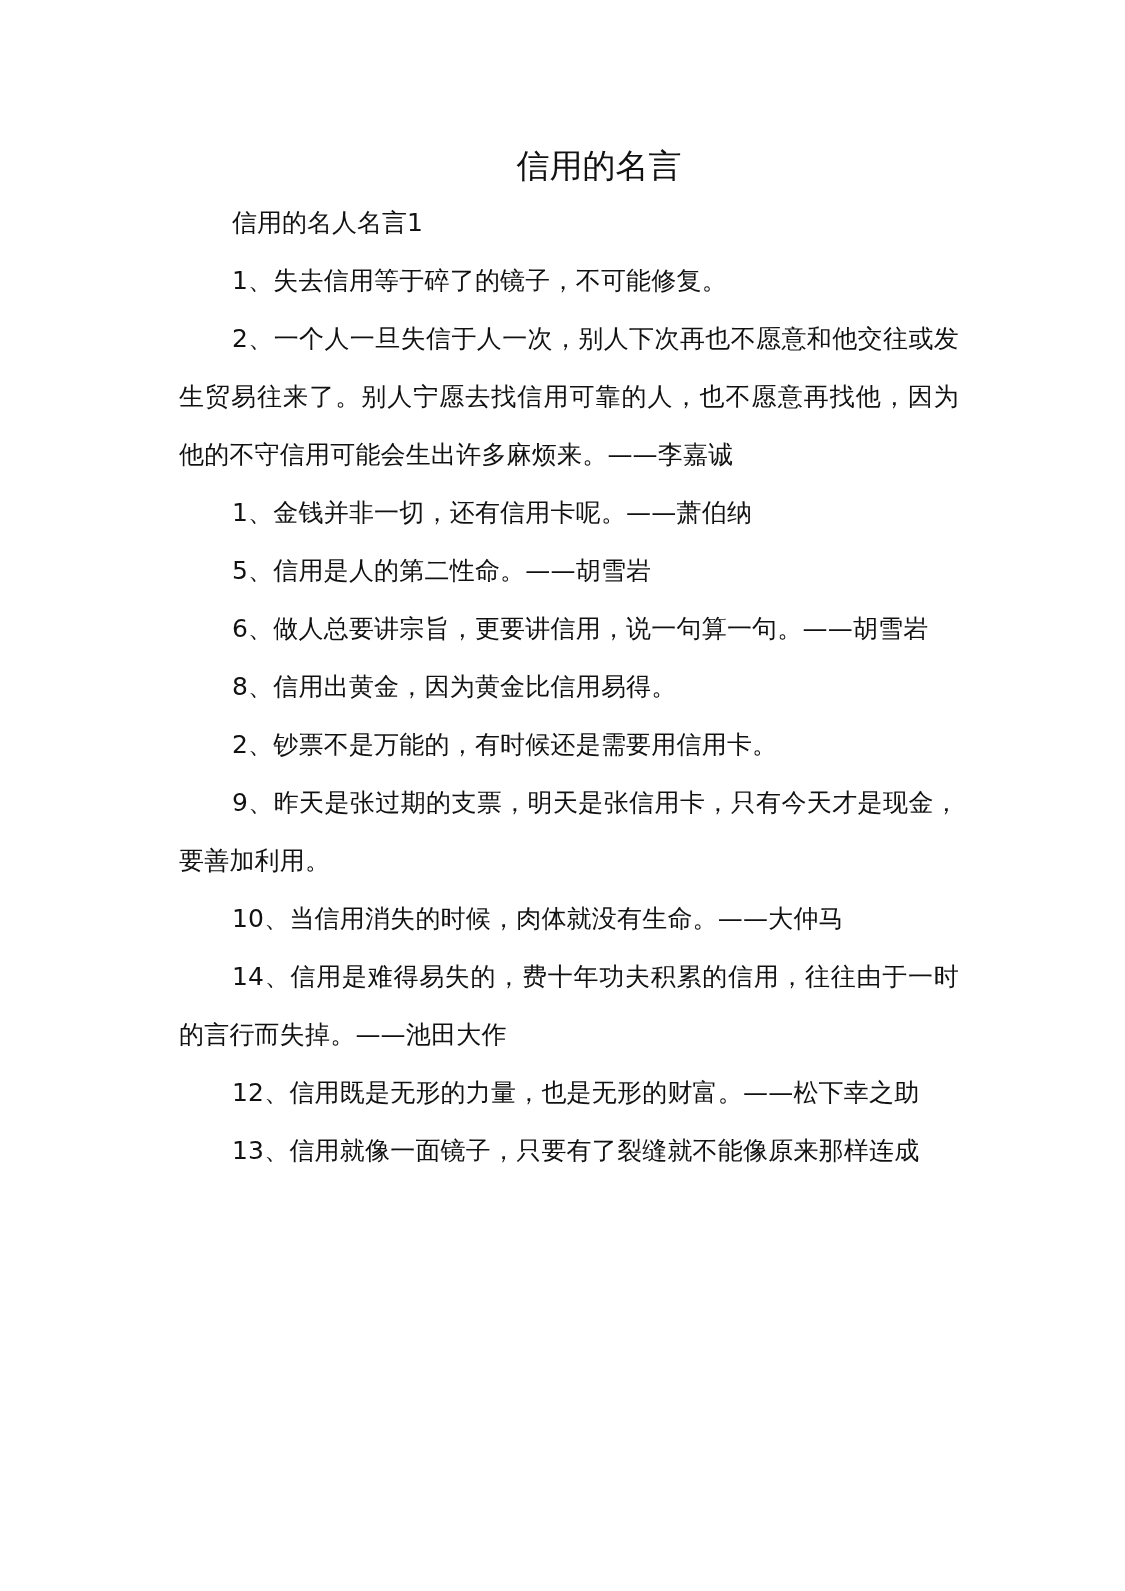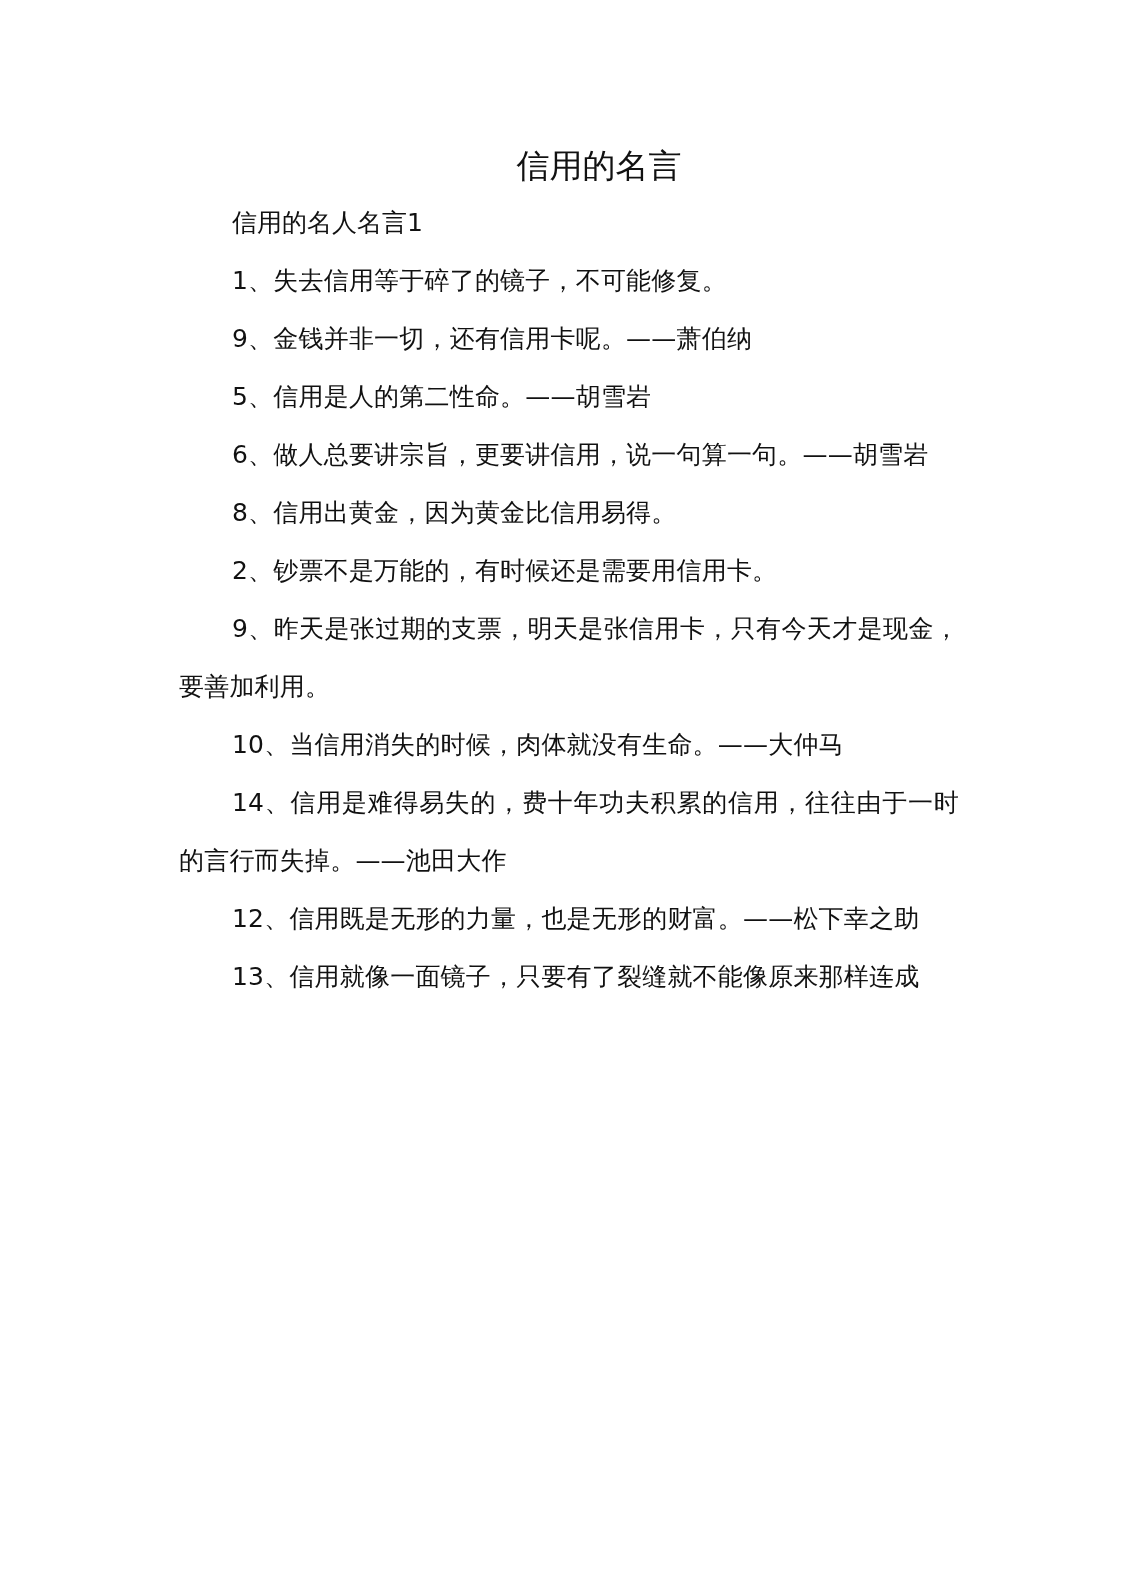--- a/index.html
+++ b/index.html
@@ -51,21 +51,22 @@
     }
   </style>
 </head>
 <body>
 
 <div class="page">
   <h1 class="doc-title">信用的名言</h1>
   <p class="section-heading">信用的名人名言1</p>
   <div>
     <p class="quote">1、失去信用等于碎了的镜子，不可能修复。</p>
-    <p class="quote">9、金钱并非一切，还有信用卡呢。——萧伯纳</p>
+    <p class="quote">2、一个人一旦失信于人一次，别人下次再也不愿意和他交往或发生贸易往来了。别人宁愿去找信用可靠的人，也不愿意再找他，因为他的不守信用可能会生出许多麻烦来。——李嘉诚</p>
+    <p class="quote">1、金钱并非一切，还有信用卡呢。——萧伯纳</p>
     <p class="quote">5、信用是人的第二性命。——胡雪岩</p>
     <p class="quote">6、做人总要讲宗旨，更要讲信用，说一句算一句。——胡雪岩</p>
     <p class="quote">8、信用出黄金，因为黄金比信用易得。</p>
     <p class="quote">2、钞票不是万能的，有时候还是需要用信用卡。</p>
     <p class="quote">9、昨天是张过期的支票，明天是张信用卡，只有今天才是现金，要善加利用。</p>
     <p class="quote">10、当信用消失的时候，肉体就没有生命。——大仲马</p>
     <p class="quote">14、信用是难得易失的，费十年功夫积累的信用，往往由于一时的言行而失掉。——池田大作</p>
     <p class="quote">12、信用既是无形的力量，也是无形的财富。——松下幸之助</p>
     <p class="quote">13、信用就像一面镜子，只要有了裂缝就不能像原来那样连成</p>
   </div>

